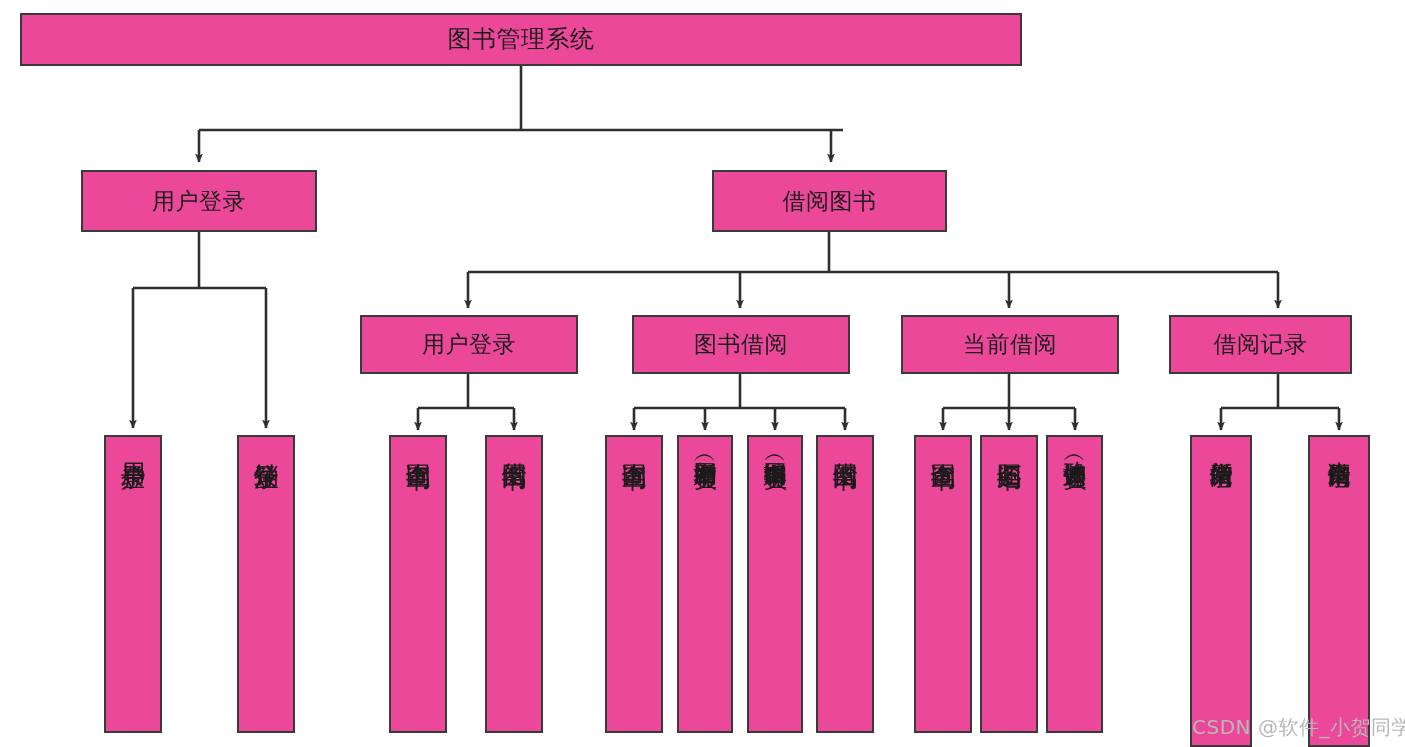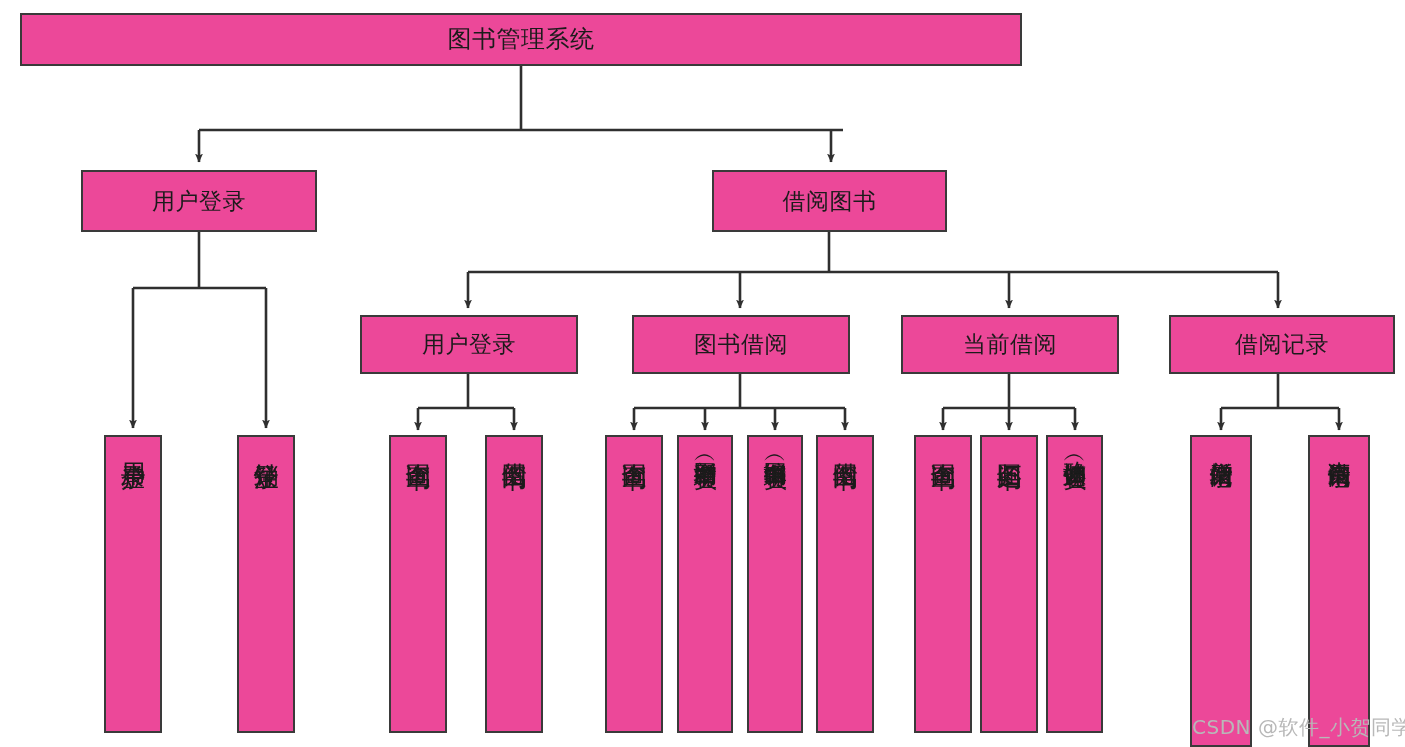--- a/index.html
+++ b/index.html
@@ -143,21 +143,21 @@
 
   <div class="node horiz" style="left:360px; top:315px; width:218px; height:59px;">
     <span class="lbl">用户登录</span>
   </div>
   <div class="node horiz" style="left:901px; top:315px; width:218px; height:59px;">
     <span class="lbl">当前借阅</span>
   </div>
   <div class="node horiz" style="left:632px; top:315px; width:218px; height:59px;">
     <span class="lbl">图书借阅</span>
   </div>
-  <div class="node horiz" style="left:1169px; top:315px; width:226px; height:59px;">
+  <div class="node horiz" style="left:1169px; top:315px; width:183px; height:59px;">
     <span class="lbl">借阅记录</span>
   </div>
 
   <div class="node vert" style="left:104px; top:435px; width:58px; height:298px;">
     <span class="lbl">用户登录</span>
   </div>
   <div class="node vert" style="left:237px; top:435px; width:58px; height:298px;">
     <span class="lbl">注销登录</span>
   </div>
 

